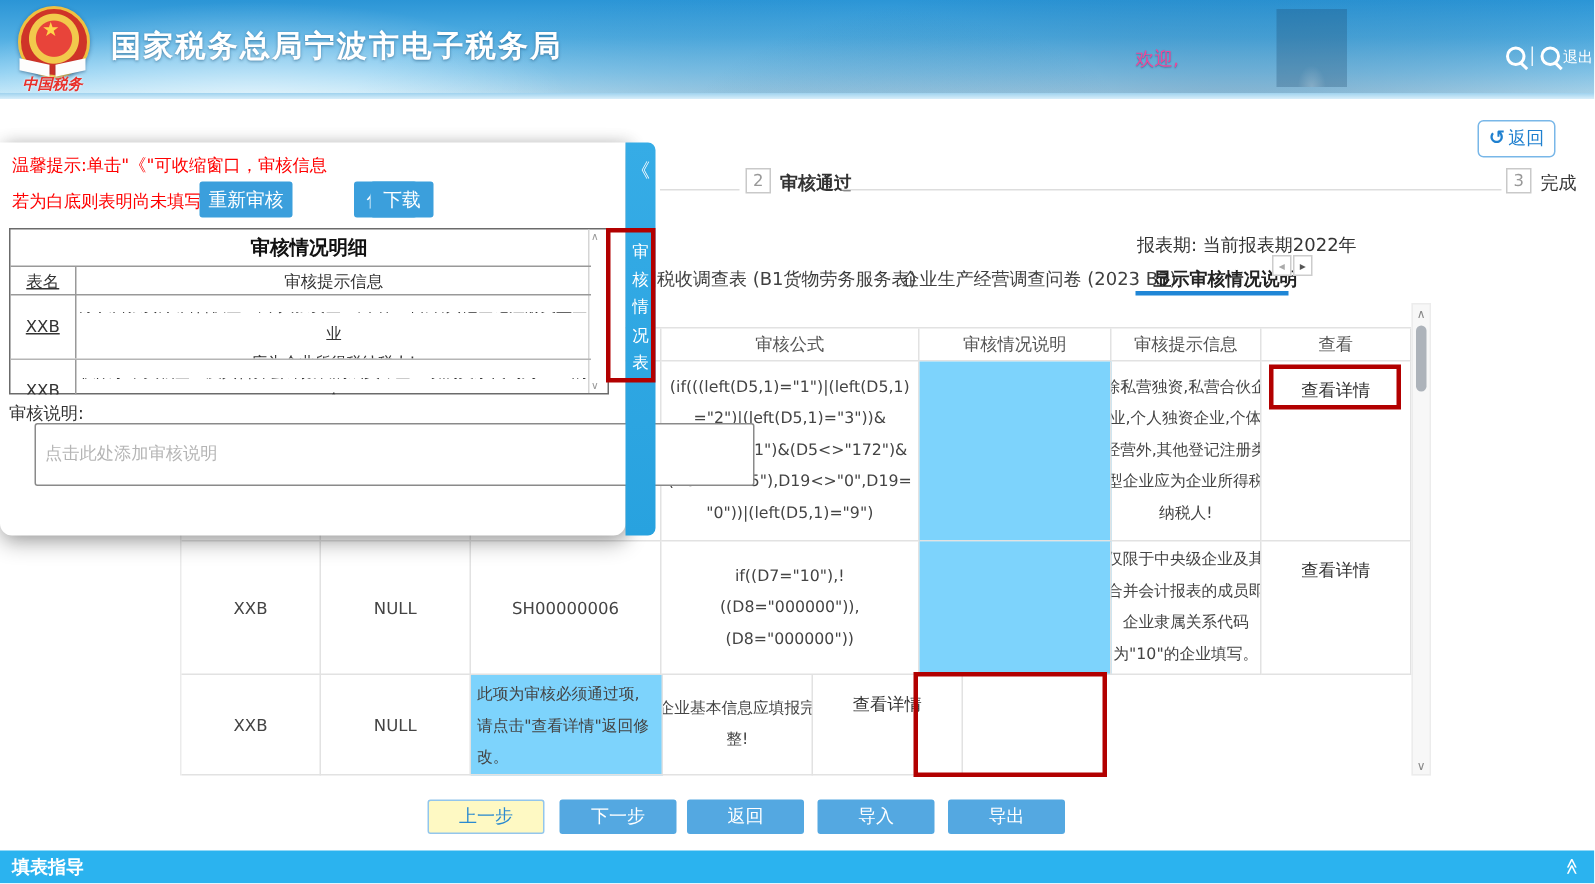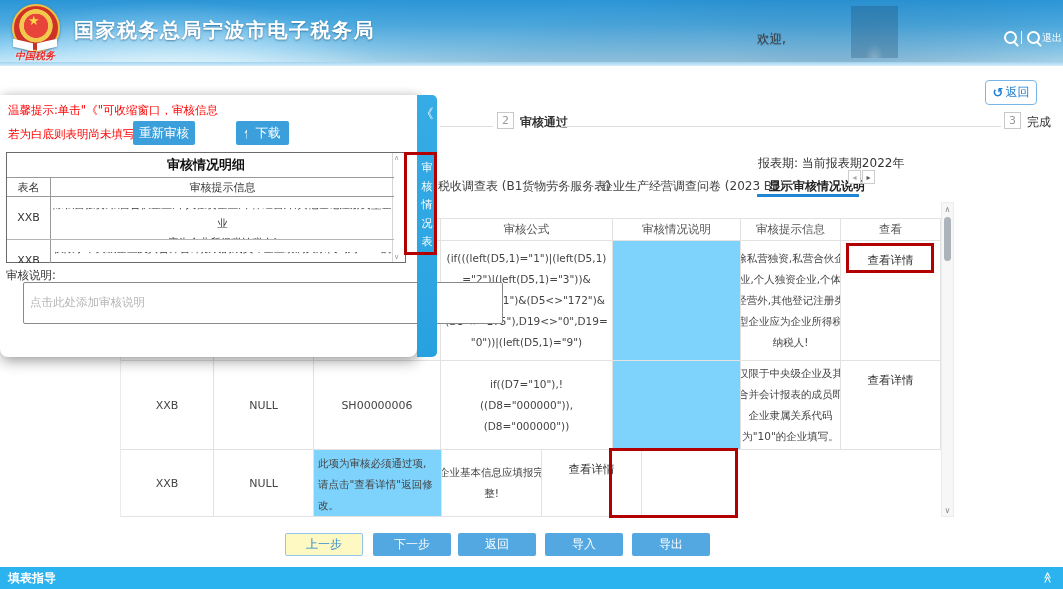--- a/index.html
+++ b/index.html
@@ -21,21 +21,21 @@
     background:radial-gradient(circle at 50% 45%, #e8443a 0 36%, #f2c94c 38% 50%, #cf3328 52% 100%);
     border:2px solid #f0c040;box-shadow:0 1px 3px rgba(0,40,80,.4);}
   .emblem-star{left:28px;top:13px;color:#ffd54a;font-size:13px;}
   .wing{width:20px;height:8px;background:#fdfdfd;box-shadow:0 1px 2px rgba(0,40,80,.35);}
   .wing-l{left:13px;top:41px;transform:skewY(12deg);}
   .wing-r{left:37px;top:41px;transform:skewY(-12deg);}
   .logo-cap{left:2px;top:49px;width:66px;text-align:center;color:#e8302a;
     font-size:10px;font-weight:bold;font-style:italic;text-shadow:0 0 2px #fff;}
   .hdr-title{left:74px;top:17px;color:#fff;font-size:20px;font-weight:bold;letter-spacing:1.5px;
     text-shadow:0 1px 2px rgba(15,70,110,.55);}
-  .welcome{left:757px;top:31px;color:#404040;font-size:12.5px;text-shadow:0 1px 1px rgba(0,50,90,.4);}
+  .welcome{left:757px;top:31px;color:#ec4899;font-size:12.5px;text-shadow:0 1px 1px rgba(0,50,90,.4);}
   .mag{width:9px;height:9px;border:2px solid #fff;border-radius:50%;}
   .mag::after{content:"";position:absolute;width:2px;height:6px;background:#fff;left:9px;top:8px;transform:rotate(-45deg);}
   .mag1{left:1004px;top:31px;}
   .mag2{left:1027px;top:31px;}
   .hdiv{left:1021px;top:31px;width:1px;height:13px;background:rgba(255,255,255,.85);}
   .logout{left:1042px;top:31px;color:#fff;font-size:10px;cursor:pointer;}
 
   
   .back-btn{left:985px;top:80px;width:52px;height:25px;background:#fff;border:1px solid #79b7e8;
     border-radius:4px;color:#1f80cf;font-size:12px;display:flex;align-items:center;justify-content:center;
@@ -119,21 +119,21 @@
   .pb1{left:133px;top:26px;width:62px;}
   .pb2{left:200px;top:26px;width:42px;margin-left:36px;}
   .pb3{left:247px;top:26px;width:42px;}
   .ptable{left:6px;top:57px;width:400px;height:111px;border:1px solid #6b6b6b;box-sizing:border-box;background:#fff;}
   .pt-title{position:absolute;left:0;top:3px;width:100%;text-align:center;font-size:13px;font-weight:bold;color:#111;}
   .pt-scroll{position:absolute;right:0;top:0;width:12px;height:109px;border-left:1px solid #d5d5d5;}
   .pt-up{position:absolute;top:1px;left:1px;color:#999;font-size:7px;}
   .pt-dn{position:absolute;bottom:1px;left:1px;color:#999;font-size:7px;}
   .pt-head{position:absolute;left:0;top:24px;width:387px;height:18px;border-top:1px solid #999;border-bottom:1px solid #999;display:flex;}
   .pt-c1{width:44px;border-right:1px solid #999;box-sizing:border-box;display:flex;align-items:center;justify-content:center;
-    font-size:11px;color:#333;}
+    font-size:11px;color:#333;text-decoration:underline;}
   .pt-c2{flex:1;display:flex;align-items:center;justify-content:center;font-size:11px;color:#333;}
   .pt-row1{position:absolute;left:0;top:43px;width:387px;height:43px;display:flex;}
   .pt-row2{position:absolute;left:0;top:86px;width:387px;height:23px;border-top:1px solid #b5b5b5;display:flex;overflow:hidden;}
   .pt-cell-text{white-space:pre-line;text-align:center;font-size:10.5px;line-height:19px;color:#333;overflow:hidden;margin-top:12px;}
   .pt-row2 .pt-c1{align-items:flex-start;padding-top:14px;}
   .note-label{left:6px;top:173px;font-size:11.5px;color:#333;}
   .note-area{left:23px;top:187px;width:480px;height:42px;border:1px solid #8a8a8a;border-radius:2px;
     box-sizing:border-box;resize:none;font-family:"DejaVu Sans","Liberation Sans",sans-serif;
     font-size:11.5px;padding:12px 6px;color:#333;}
   .note-area::placeholder{color:#b5b5b5;}

